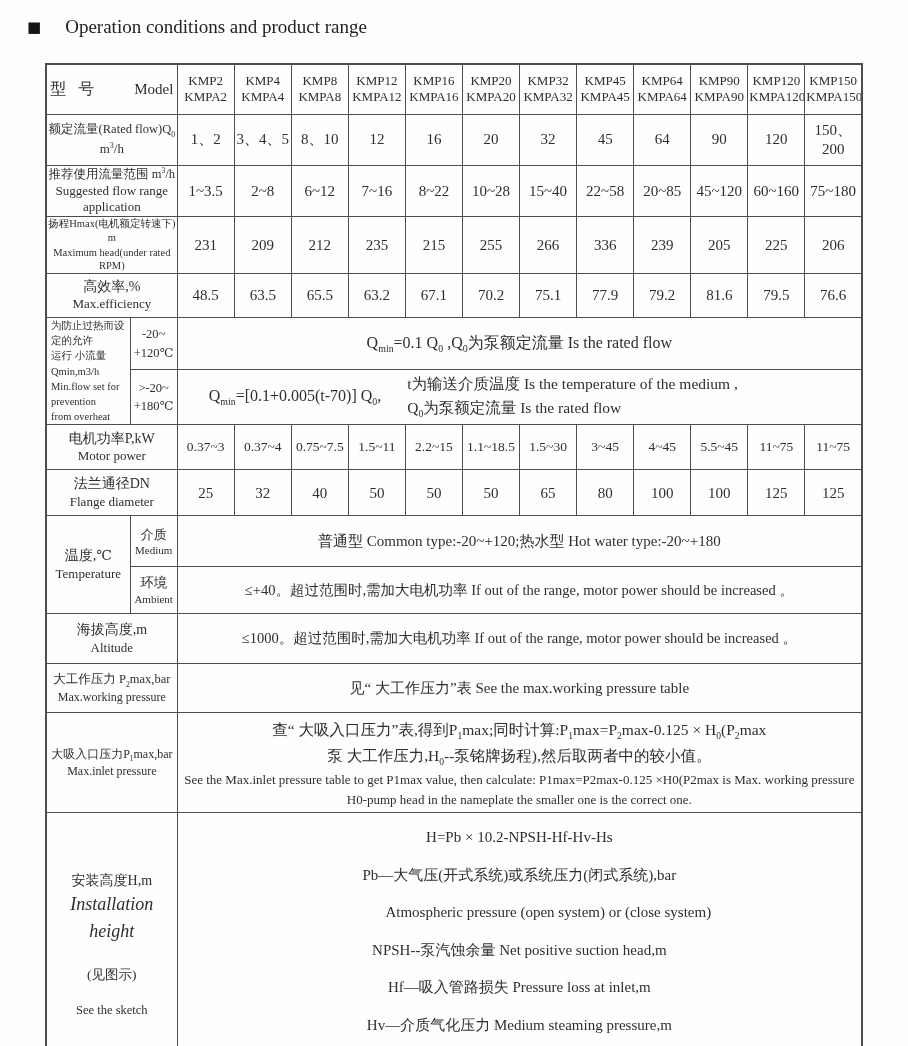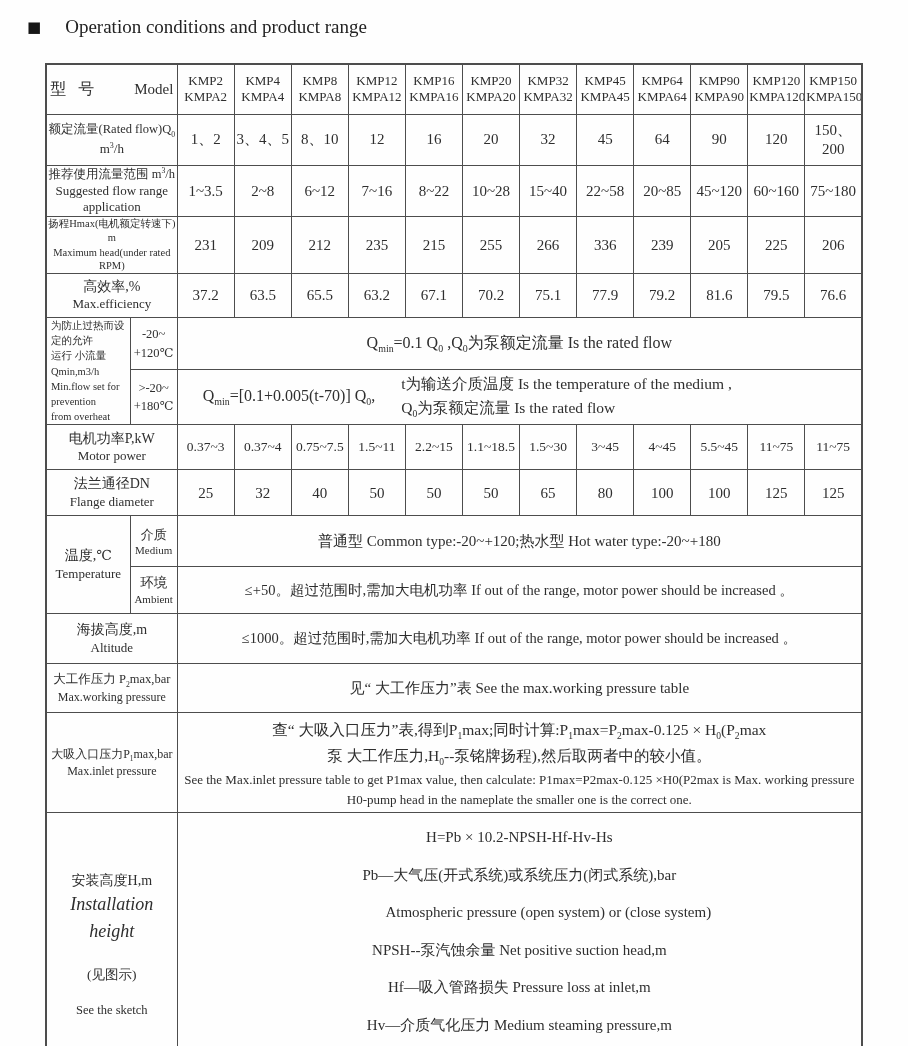--- a/index.html
+++ b/index.html
@@ -20,21 +20,21 @@
   .c-model{font-size:13px;line-height:1.25;}
   .val{font-size:15px;line-height:1.25;}
   .lbl .zh{display:block;font-size:13.5px;line-height:1.35;}
   .lbl .en{display:block;font-size:13px;line-height:1.3;}
   .lbl-md .zh{font-size:12.5px;}
   .lbl-sm .zh{font-size:10.5px;}
   .lbl-sm .en{font-size:10.5px;}
   .qmin-lbl div{font-size:10.5px;line-height:1.45;text-align:left;padding-left:3px;}
   .range{font-size:12.5px;line-height:1.5;}
   .fx{text-align:left;padding-left:22px;font-size:16px;}
-  .fx2{display:flex;align-items:center;text-align:left;padding-left:24px;font-size:16px;}
+  .fx2{display:flex;align-items:center;text-align:left;padding-left:30px;font-size:16px;}
   .fx2 .note{margin-left:26px;line-height:1.55;font-size:15.5px;}
   .content{text-align:left;padding-left:18px;font-size:14.5px;}
   .content-lg{font-size:15px;}
   .inlet{text-align:left;padding:6px 8px 4px 18px;vertical-align:top;}
   .inlet .zh{font-size:15.5px;line-height:1.65;}
   .inlet .en{font-size:13px;line-height:1.5;margin-top:0;}
   .install-lbl div{line-height:1.5;}
   .install-lbl .l1{font-size:14px;}
   .install-lbl .l2{font-size:18px;font-style:italic;}
   .install-lbl .l3{font-size:13.5px;margin-top:20px;}
@@ -146,21 +146,21 @@
         <td class="val">205</td>
         <td class="val">225</td>
         <td class="val">206</td>
       </tr>
 
       <tr style="height:44px">
         <th colspan="2" class="lbl">
           <span class="zh" style="font-size:14px">高效率,%</span>
           <span class="en" style="font-size:13px">Max.efficiency</span>
         </th>
-        <td class="val">37.2</td>
+        <td class="val">48.5</td>
         <td class="val">63.5</td>
         <td class="val">65.5</td>
         <td class="val">63.2</td>
         <td class="val">67.1</td>
         <td class="val">70.2</td>
         <td class="val">75.1</td>
         <td class="val">77.9</td>
         <td class="val">79.2</td>
         <td class="val">81.6</td>
         <td class="val">79.5</td>
@@ -236,21 +236,21 @@
           <span class="en" style="font-size:11px">Medium</span>
         </th>
         <td colspan="12" class="content content-lg">普通型 Common type:-20~+120;热水型 Hot water type:-20~+180</td>
       </tr>
 
       <tr style="height:47px">
         <th class="lbl">
           <span class="zh" style="font-size:13.5px">环境</span>
           <span class="en" style="font-size:11px">Ambient</span>
         </th>
-        <td colspan="12" class="content">≤+50。超过范围时,需加大电机功率 If out of the range, motor power should be increased 。</td>
+        <td colspan="12" class="content">≤+40。超过范围时,需加大电机功率 If out of the range, motor power should be increased 。</td>
       </tr>
 
       <tr style="height:50px">
         <th colspan="2" class="lbl">
           <span class="zh" style="font-size:14px">海拔高度,m</span>
           <span class="en" style="font-size:13px">Altitude</span>
         </th>
         <td colspan="12" class="content">≤1000。超过范围时,需加大电机功率 If out of the range, motor power should be increased 。</td>
       </tr>
 

